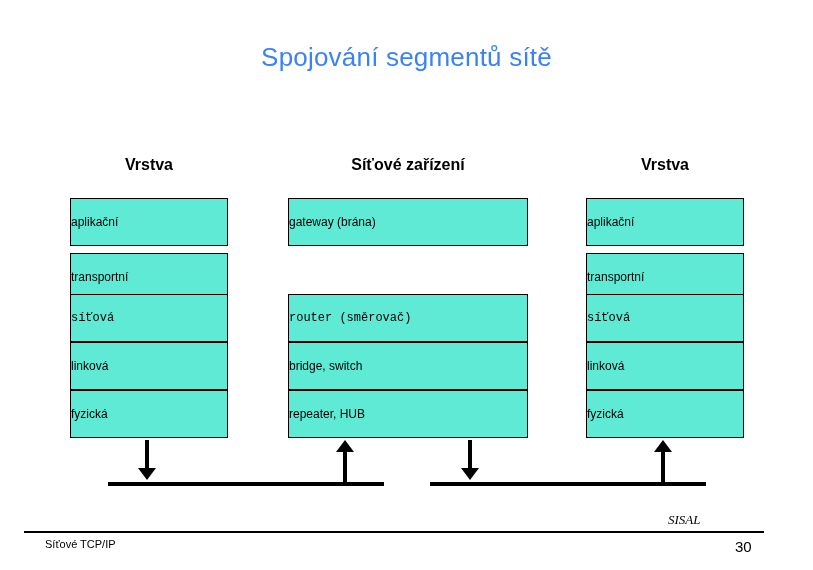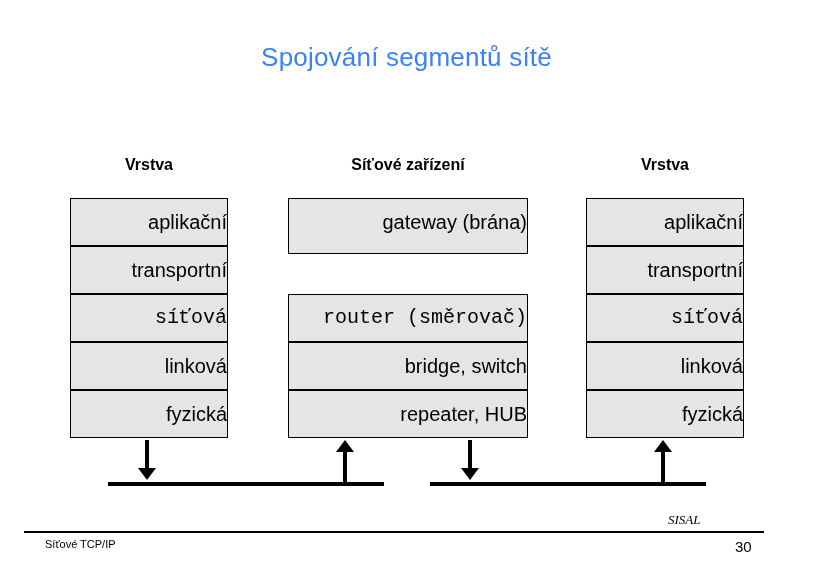--- a/index.html
+++ b/index.html
@@ -43,38 +43,38 @@
     text-align: center;
   }
   #hdr-left   { left: 70px;  top: 16px; width: 158px; }
   #hdr-mid    { left: 288px; top: 16px; width: 240px; }
   #hdr-right  { left: 586px; top: 16px; width: 158px; }
 
   .cell {
     position: absolute;
     box-sizing: border-box;
     border: 1px solid #000000;
-    background: #e5e5e5;
-    font-size: 20px;
-    text-align: right;
+    background: #5eead4;
+    font-size: 12px;
+    text-align: left;
     line-height: 46px;
     height: 48px;
   }
   .col-left  { left: 70px;  width: 158px; }
   .col-mid   { left: 288px; width: 240px; }
   .col-right { left: 586px; width: 158px; }
 
   .row0 { top: 58px; }
-  .row1 { top: 106px; }
+  .row1 { top: 113px; }
   .row2 { top: 154px; font-family: Liberation Mono, monospace; }
   .row3 { top: 202px; }
   .row4 { top: 250px; }
 
   
-  .cell.tall { height: 56px; }
+  .cell.tall { height: 48px; }
 
   
   .vline {
     position: absolute;
     width: 4px;
     background: #000000;
   }
   .arrowhead {
     position: absolute;
     width: 0;

